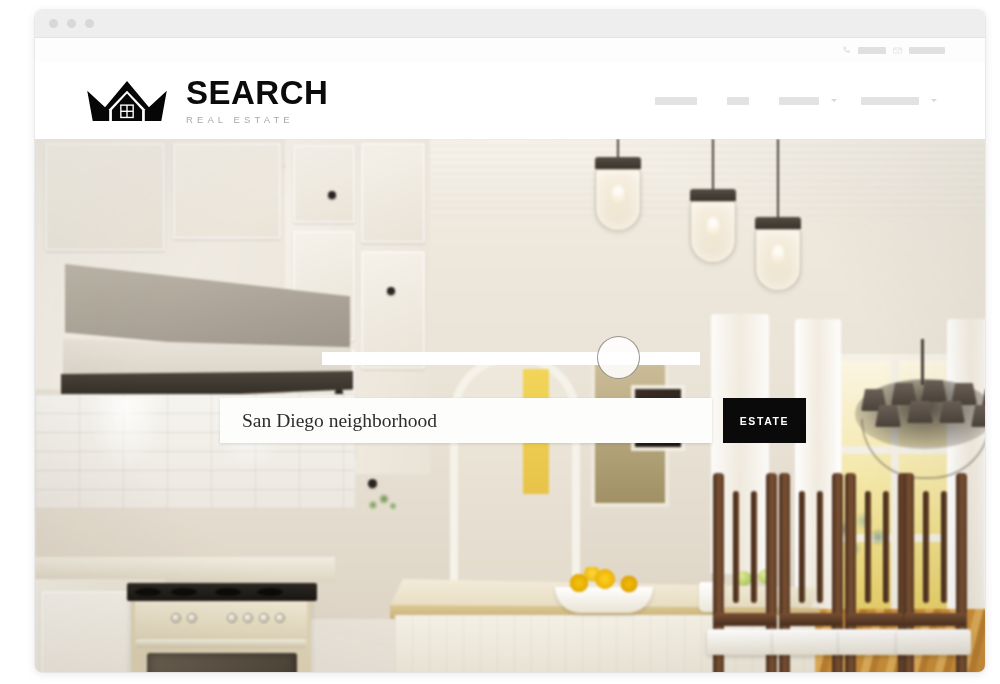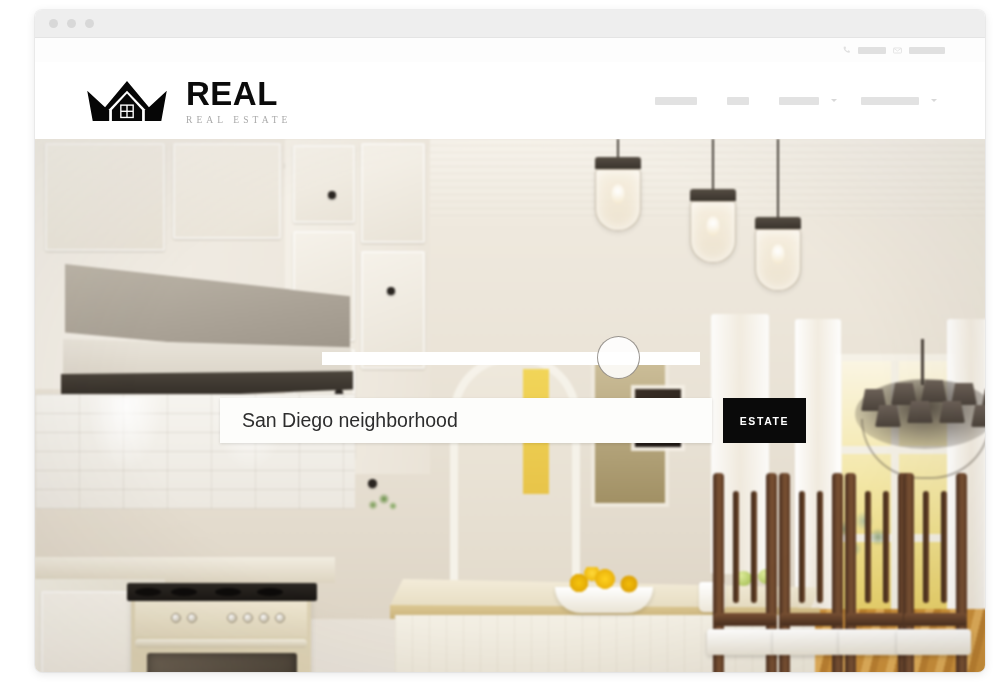--- a/index.html
+++ b/index.html
@@ -56,21 +56,21 @@
   #brand-logo { display: flex; align-items: center; gap: 17px; }
   .crown-mark { width: 84px; height: 48px; display: block; flex: none; }
   .crown-mark svg { display: block; width: 100%; height: 100%; }
   .brand-text { display: flex; flex-direction: column; }
   .brand-name {
     font-size: 33px; font-weight: 700; letter-spacing: 0.5px;
     color: #0b0b0b; line-height: 1; font-family: "Liberation Sans", sans-serif;
   }
   .brand-sub {
     font-size: 9.5px; letter-spacing: 4.1px; color: #a9a9a9;
-    margin-top: 5px; font-weight: 400; font-family: Liberation Serif, serif;
+    margin-top: 5px; font-weight: 400;
   }
 
   #main-nav {
     margin-left: auto;
     display: flex; align-items: center; gap: 24px;
     padding-right: 8px;
   }
   .nav-item { display: flex; align-items: center; gap: 6px; cursor: pointer; }
   .nav-ph { height: 8px; border-radius: 1px; background: #e2e2e2; display: block; }
   .caret {
@@ -406,21 +406,21 @@
   
   #search-row {
     position: absolute;
     left: 185px; top: 259px;
     display: flex; align-items: stretch;
   }
   #search-input {
     width: 492px; height: 45px;
     background: #fdfdfb;
     border: none; outline: none;
-    font-family: Liberation Sans, sans-serif;
+    font-family: Liberation Serif, serif;
     font-size: 19.5px;
     color: #2d2d2d;
     padding: 14px 22px;
     box-shadow: 0 1px 3px rgba(0,0,0,.12);
   }
   #search-button {
     margin-left: 11px;
     width: 83px; height: 45px;
     background: #0a0a0a;
     border: none;
@@ -470,21 +470,21 @@
             <path fill="#ffffff" d="M60 20 L86 47 L86 64 L34 64 L34 47 Z"></path>
             <path fill="#060606" d="M60 24 L82 48 L82 64 L38 64 L38 48 Z"></path>
             <rect x="50" y="40" width="20" height="20" fill="#ffffff"></rect>
             <rect x="52" y="42" width="7" height="7" fill="#060606"></rect>
             <rect x="61" y="42" width="7" height="7" fill="#060606"></rect>
             <rect x="52" y="51" width="7" height="7" fill="#060606"></rect>
             <rect x="61" y="51" width="7" height="7" fill="#060606"></rect>
           </svg>
         </span>
         <span class="brand-text">
-          <span class="brand-name">REAL</span>
+          <span class="brand-name">SEARCH</span>
           <span class="brand-sub">REAL ESTATE</span>
         </span>
       </div>
 
       <nav id="main-nav">
         <span class="nav-item">
           <span class="ph-bar nav-ph" style="width:42px"></span>
           <span class="nav-label"></span>
         </span>
         <span class="nav-item">

